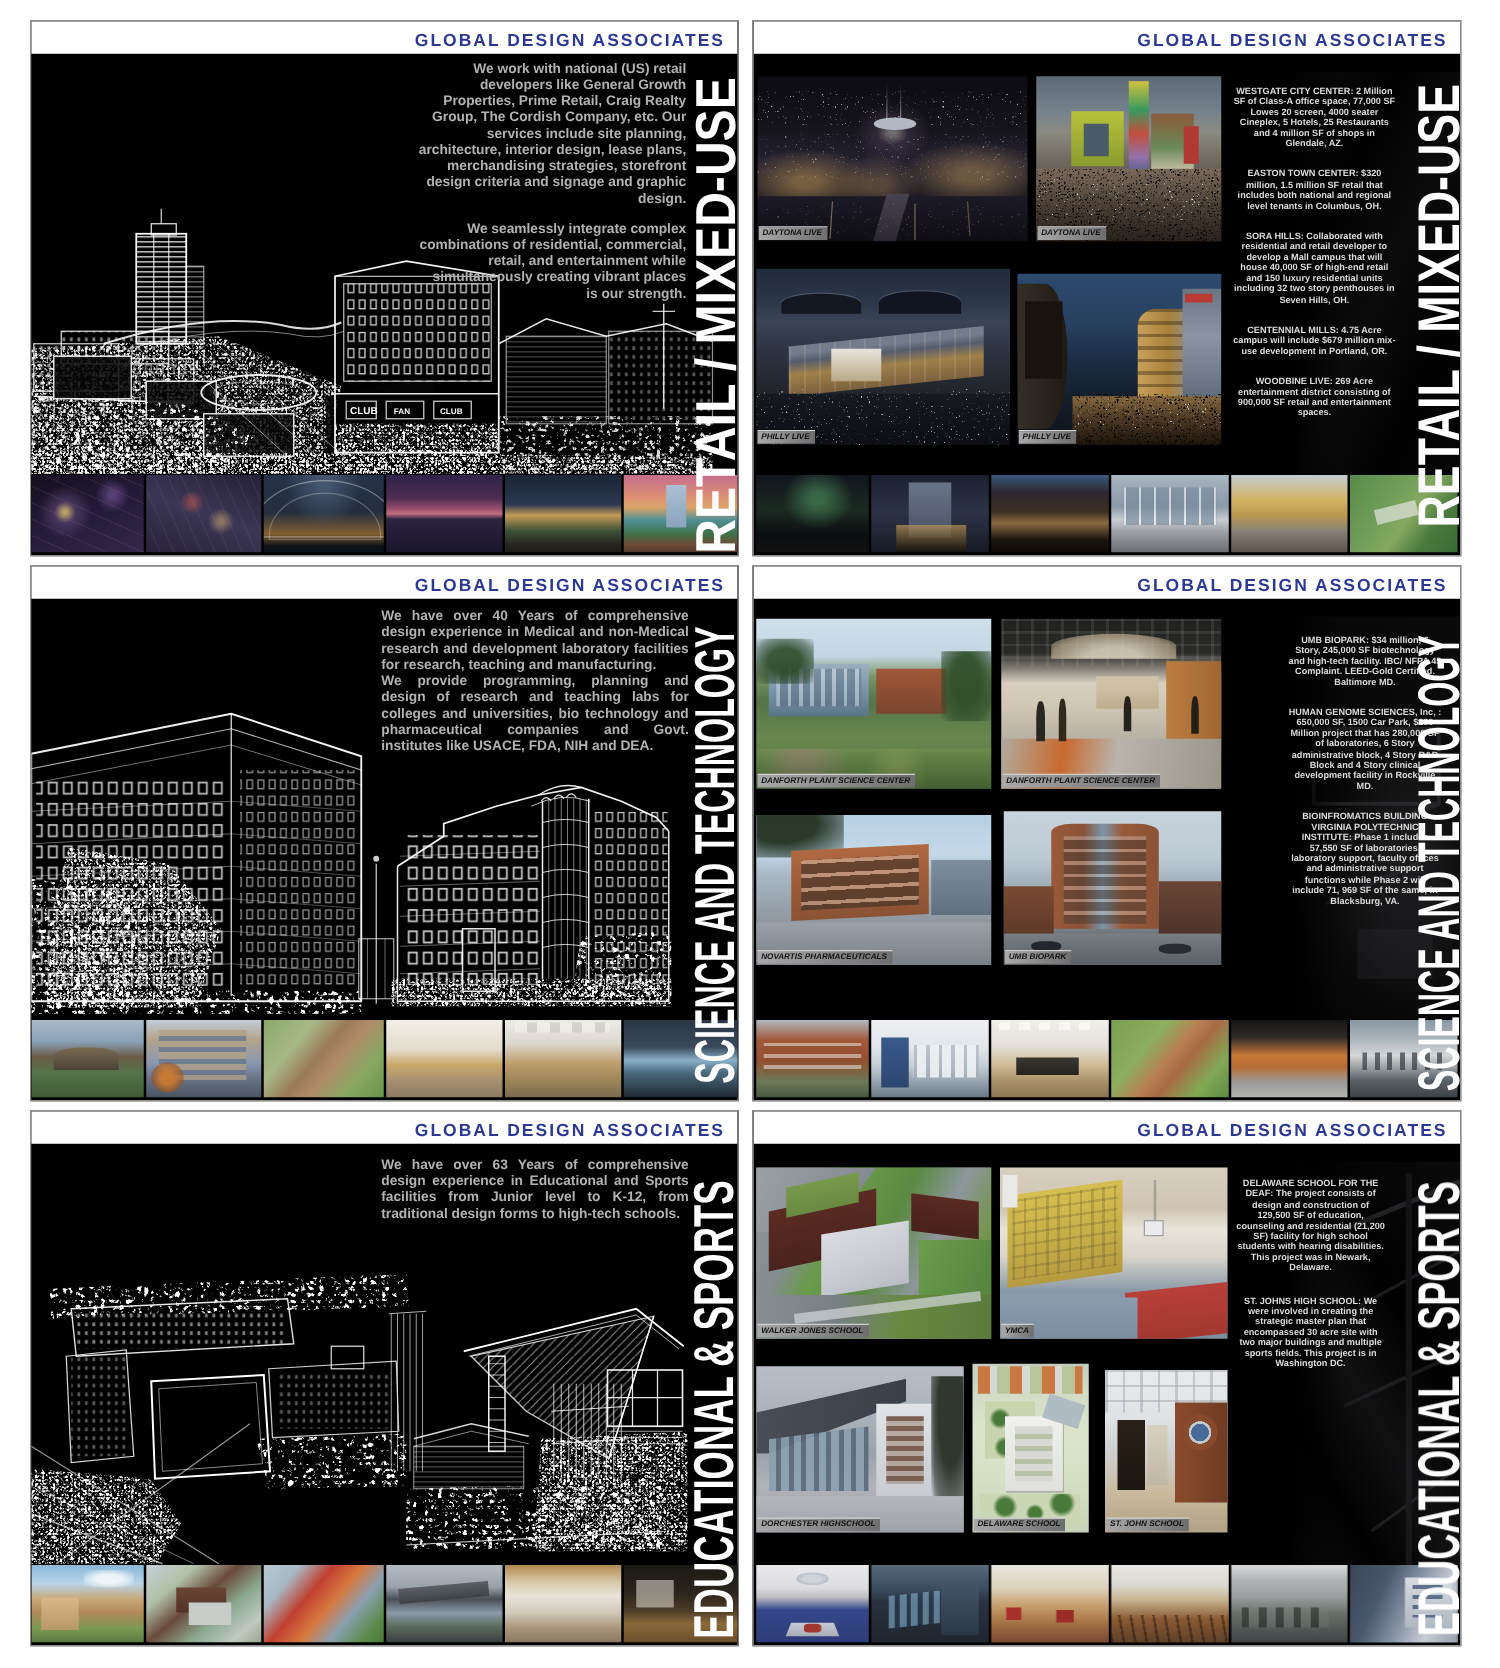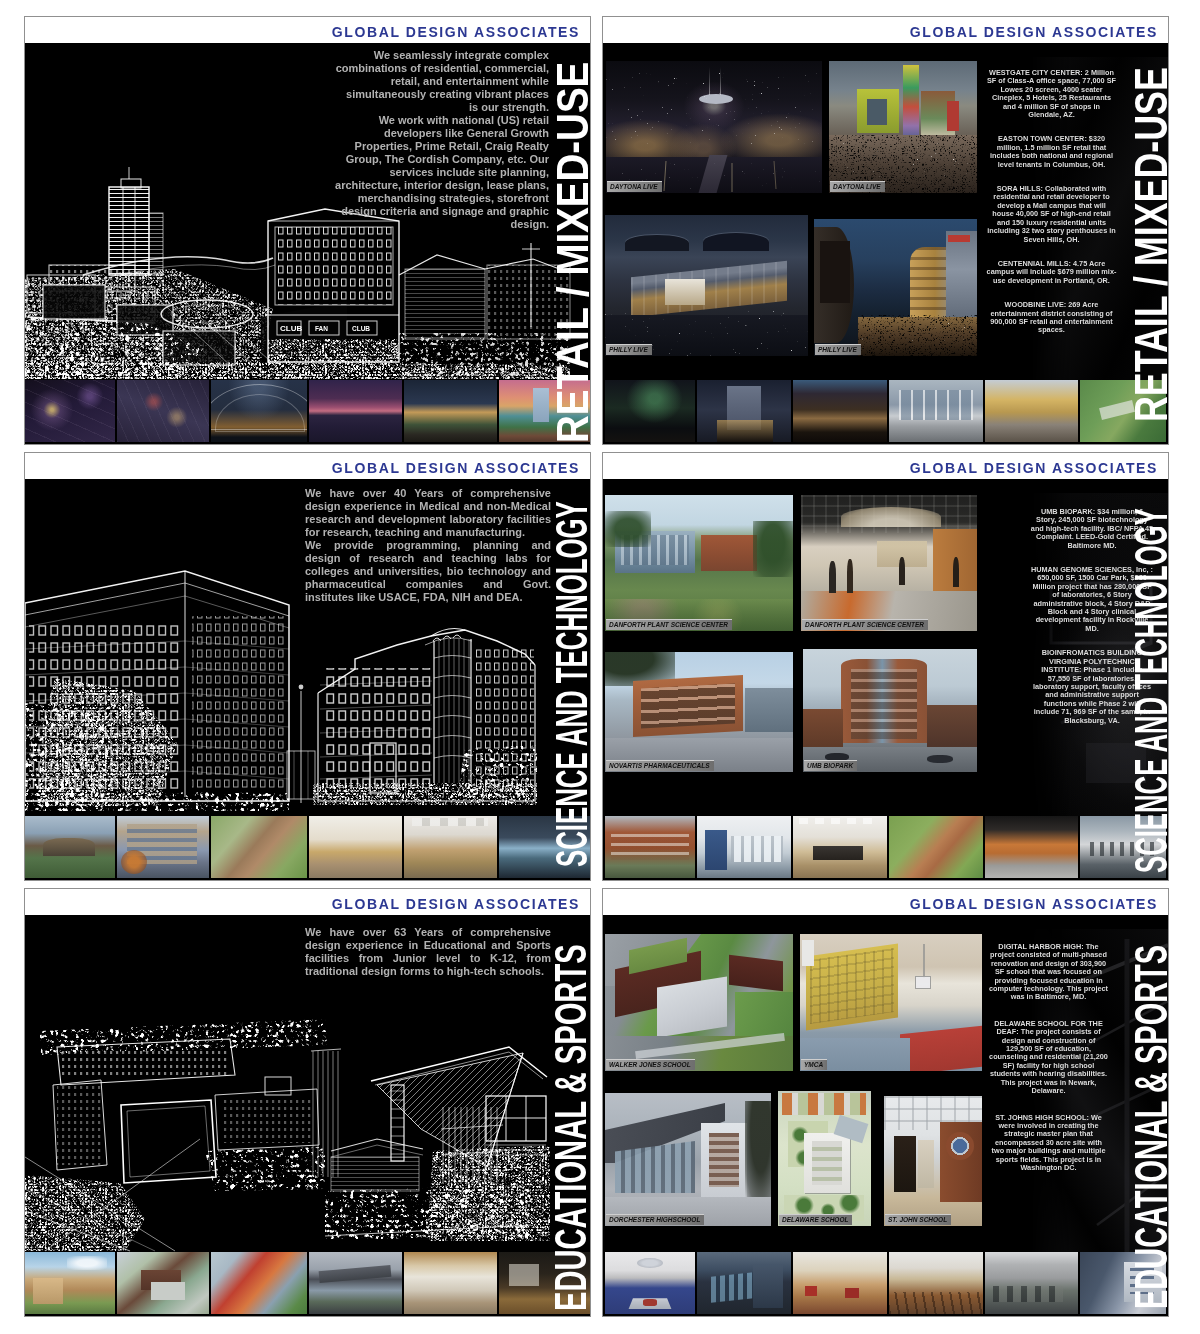--- a/index.html
+++ b/index.html
@@ -19,22 +19,22 @@
 </style>
 </head>
 <body>
 <div id="page">
 
 <div class="panel" id="p1" style="left:24px;top:16px;">
 
   <div class="hdr">GLOBAL DESIGN ASSOCIATES</div>
 
   <div class="ltxt" style="right:41px;top:32px;width:232px;text-align:right;">
+    <p style="margin:0 0 11px 0;">We work with national (US) retail<br>developers like General Growth<br>Properties, Prime Retail, Craig Realty<br>Group, The Cordish Company, etc. Our<br>services include site planning,<br>architecture, interior design, lease plans,<br>merchandising strategies, storefront<br>design criteria and signage and graphic<br>design.</p>
     <p style="margin:0;">We seamlessly integrate complex<br>combinations of residential, commercial,<br>retail, and entertainment while<br>simultaneously creating vibrant places<br>is our strength.</p>
-    <p style="margin:0 0 11px 0;">We work with national (US) retail<br>developers like General Growth<br>Properties, Prime Retail, Craig Realty<br>Group, The Cordish Company, etc. Our<br>services include site planning,<br>architecture, interior design, lease plans,<br>merchandising strategies, storefront<br>design criteria and signage and graphic<br>design.</p>
   </div>
 
   <svg id="sk1" width="567" height="429" viewBox="0 0 567 429" style="position:absolute;left:0;top:0;z-index:2;">
         <defs>
 <filter id="f1A" x="-5%" y="-5%" width="110%" height="110%">
             <feTurbulence type="turbulence" baseFrequency="0.35" numOctaves="3" seed="7" result="n"></feTurbulence>
             <feColorMatrix in="n" type="matrix" values="0 0 0 0 1 0 0 0 0 1 0 0 0 0 1 2.0 2.0 2.0 0 -1.6" result="w"></feColorMatrix>
             <feComposite in="w" in2="SourceAlpha" operator="in"></feComposite>
           </filter>
 <filter id="f1B" x="-5%" y="-5%" width="110%" height="110%">
@@ -621,21 +621,20 @@
   </div>
 
   <div class="vert" style="left:523px;top:422px;font-size:45px;transform:rotate(-90deg) scaleX(0.648);">EDUCATIONAL &amp; SPORTS</div>
 </div>
 
 <div class="panel" id="p6" style="left:602px;top:888px;">
 
   <div class="hdr">GLOBAL DESIGN ASSOCIATES</div>
 
   <div class="rtxt" style="left:385px;top:54px;">
-    <p>DIGITAL HARBOR HIGH: The project consisted of multi-phased renovation and design of 303,900 SF school that was focused on providing focused education in computer technology. This project was in Baltimore, MD.</p>
     <p>DELAWARE SCHOOL FOR THE DEAF: The project consists of design and construction of 129,500 SF of education, counseling and residential (21,200 SF) facility for high school students with hearing disabilities. This project was in Newark, Delaware.</p>
     <p>ST. JOHNS HIGH SCHOOL: We were involved in creating the strategic master plan that encompassed 30 acre site with two major buildings and multiple sports fields. This project is in Washington DC.</p>
   </div>
 
   <div class="photo" style="left:2px;top:45px;width:188px;height:137px;background:linear-gradient(115deg,#8a9298 0%,#9aa2a8 18%,#6a9a4a 32%,#5a8a42 48%,#98a0a6 66%,#7a9a50 84%,#6a8a46 100%);">
     <div class="th" style="left:0;top:0;width:188px;height:137px;background:linear-gradient(115deg,#8e959b 0%,#858c92 22%,#6a9a4a 34%,#5a8a42 52%,#8e969c 68%,#729448 84%,#648444 100%);"></div>
     <div class="th" style="left:0;top:0;width:96px;height:52px;background:linear-gradient(115deg,#9aa0a6,#7e848a);clip-path:polygon(0 0,100% 0,60% 100%,0 100%);"></div>
     <div class="th" style="left:10px;top:26px;width:86px;height:48px;background:linear-gradient(180deg,#5c2b23,#49241d);transform:skewY(-12deg);"></div>
     <div class="th" style="left:24px;top:10px;width:58px;height:24px;background:linear-gradient(180deg,#789a4c,#688a42);transform:skewY(-12deg);"></div>
     <div class="th" style="left:52px;top:48px;width:70px;height:50px;background:linear-gradient(165deg,#d9dde1 0%,#c9cdd3 55%,#b9bdc3 100%);transform:skewY(-9deg);"></div>

